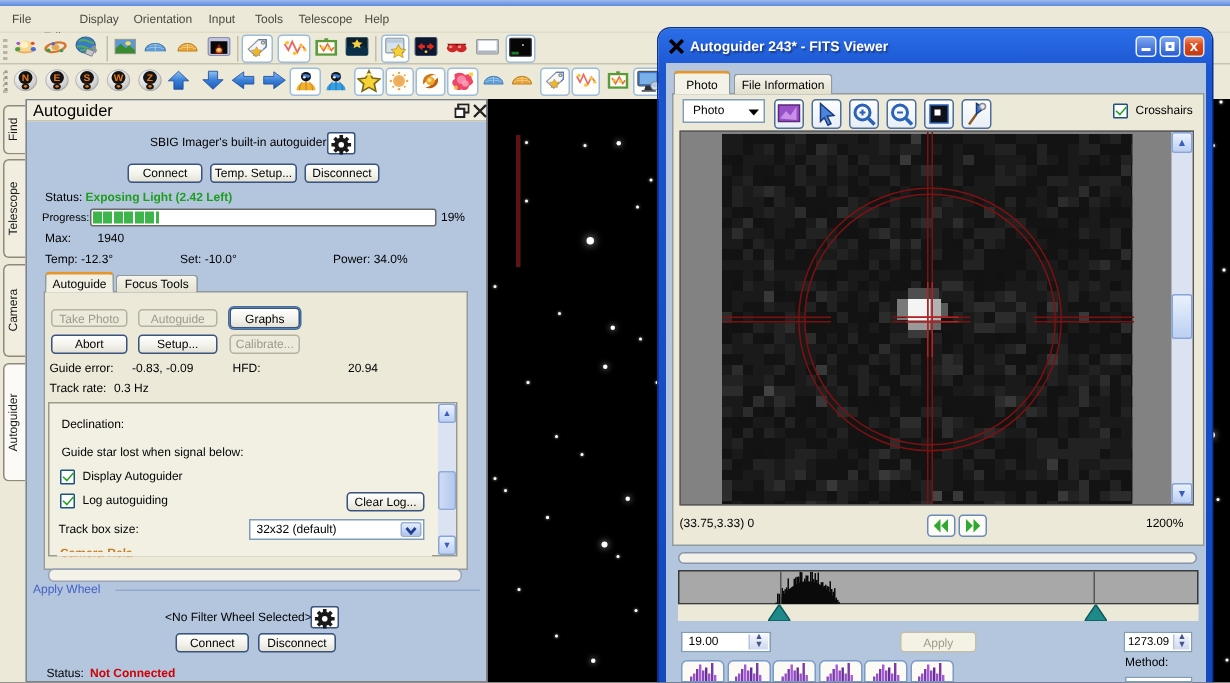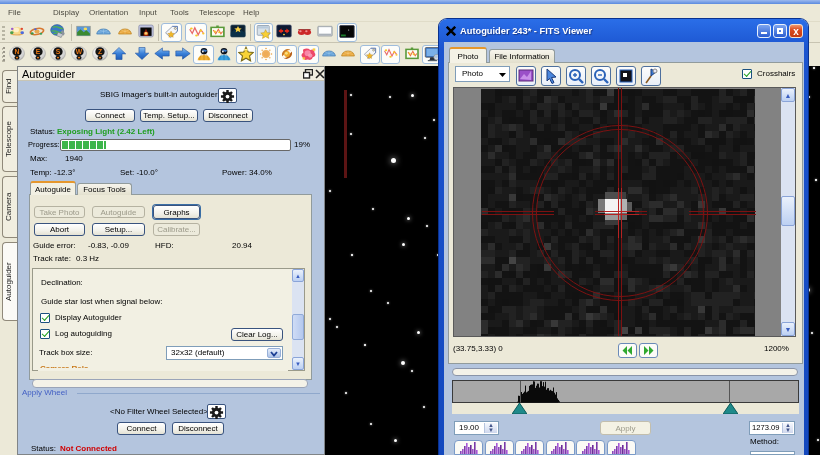--- a/index.html
+++ b/index.html
@@ -1370,21 +1370,21 @@
 </svg>
 </div>
 <div class="abs" style="left:452px;top:403px;width:347px;height:11px;background:#ece9d8"></div>
 <svg class="abs" style="left:512px;top:403px" width="15" height="11" viewBox="0 0 15 11">
       <path d="M7.5 0 L15 11 L0 11 Z" fill="#1f8a8a" stroke="#0c5a5a"></path>
     </svg>
 <svg class="abs" style="left:723px;top:403px" width="15" height="11" viewBox="0 0 15 11">
       <path d="M7.5 0 L15 11 L0 11 Z" fill="#1f8a8a" stroke="#0c5a5a"></path>
     </svg>
 
-<div class="fld" style="left:454px;top:421px;width:45px;height:14px">
+<div class="fld" style="left:454px;top:421px;width:60px;height:14px">
       <span style="position:absolute;left:4px;top:1px">19.00</span>
       <span class="spin">▲<br>▼</span>
     </div>
 <div class="btnd" style="left:600px;top:421px;width:51px;height:14px;line-height:13px;background:#f4f2e4;border-color:#c2bead">Apply</div>
 <div class="fld" style="left:749px;top:421px;width:46px;height:14px">
       <span style="position:absolute;left:2px;top:1px;font-size:7.6px">1273.09</span>
       <span class="spin" style="width:11px">▲<br>▼</span>
     </div>
 <div class="abs" style="left:454px;top:440px;width:29px;height:15px;background:#fbfaf5;border:1px solid #7a9ac8;border-radius:4px 4px 0 0;text-align:center"><svg width="22" height="13" viewBox="0 0 22 13">
         <rect x="2" y="10" width="1.6" height="3" fill="#8a4ab8"></rect>

